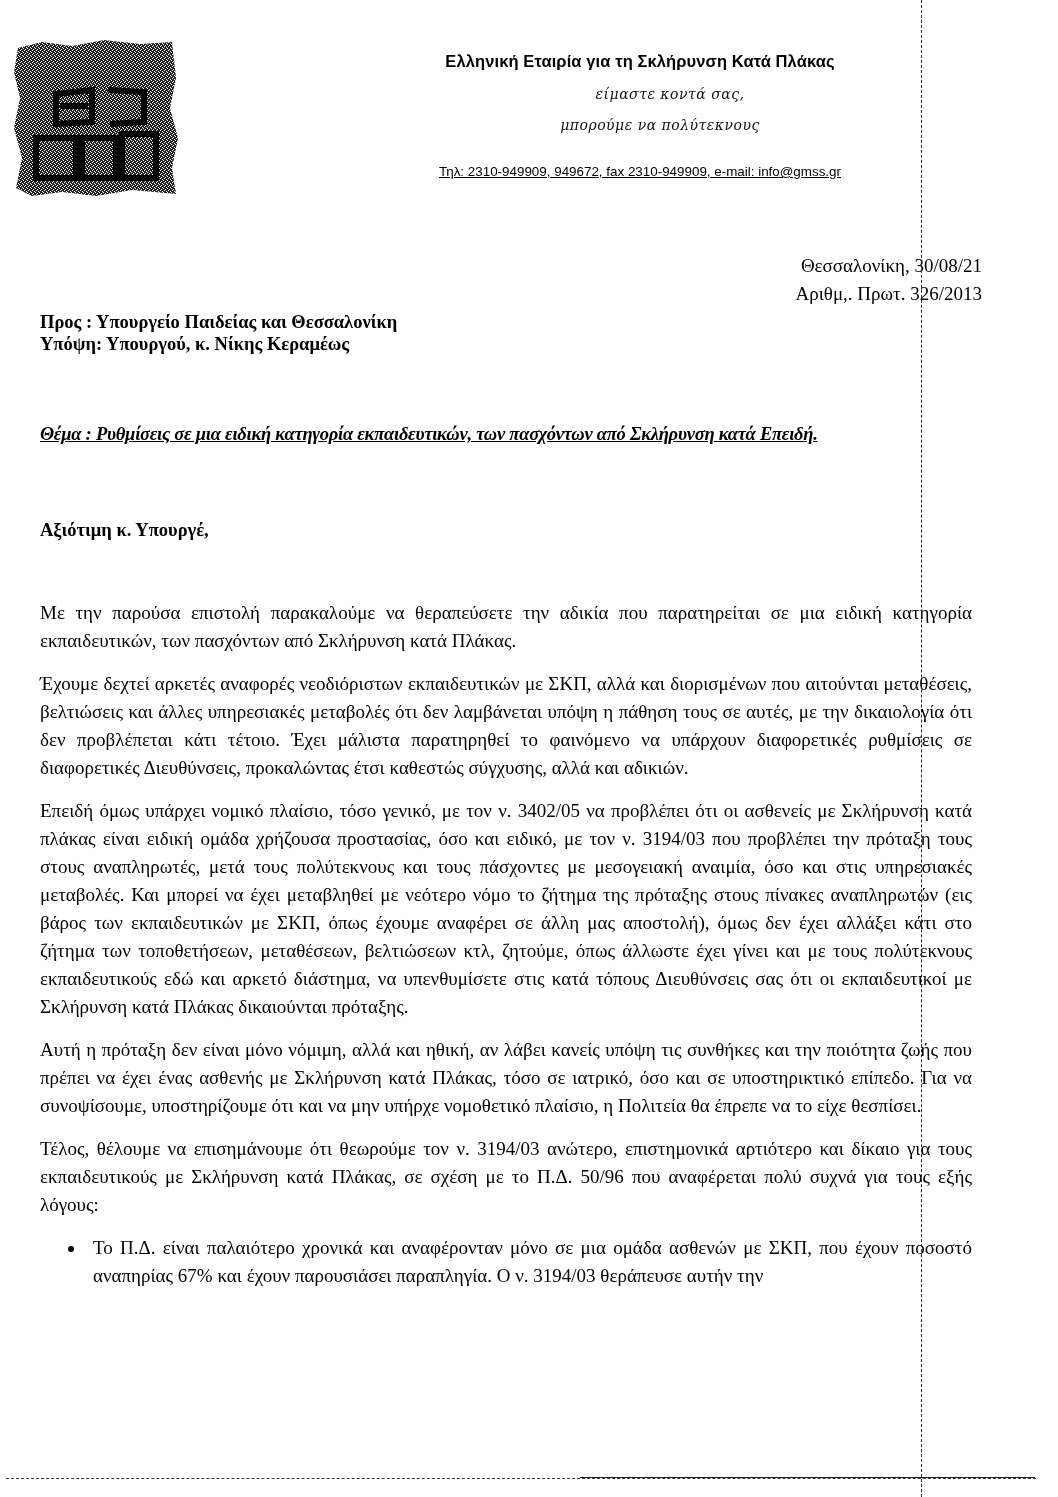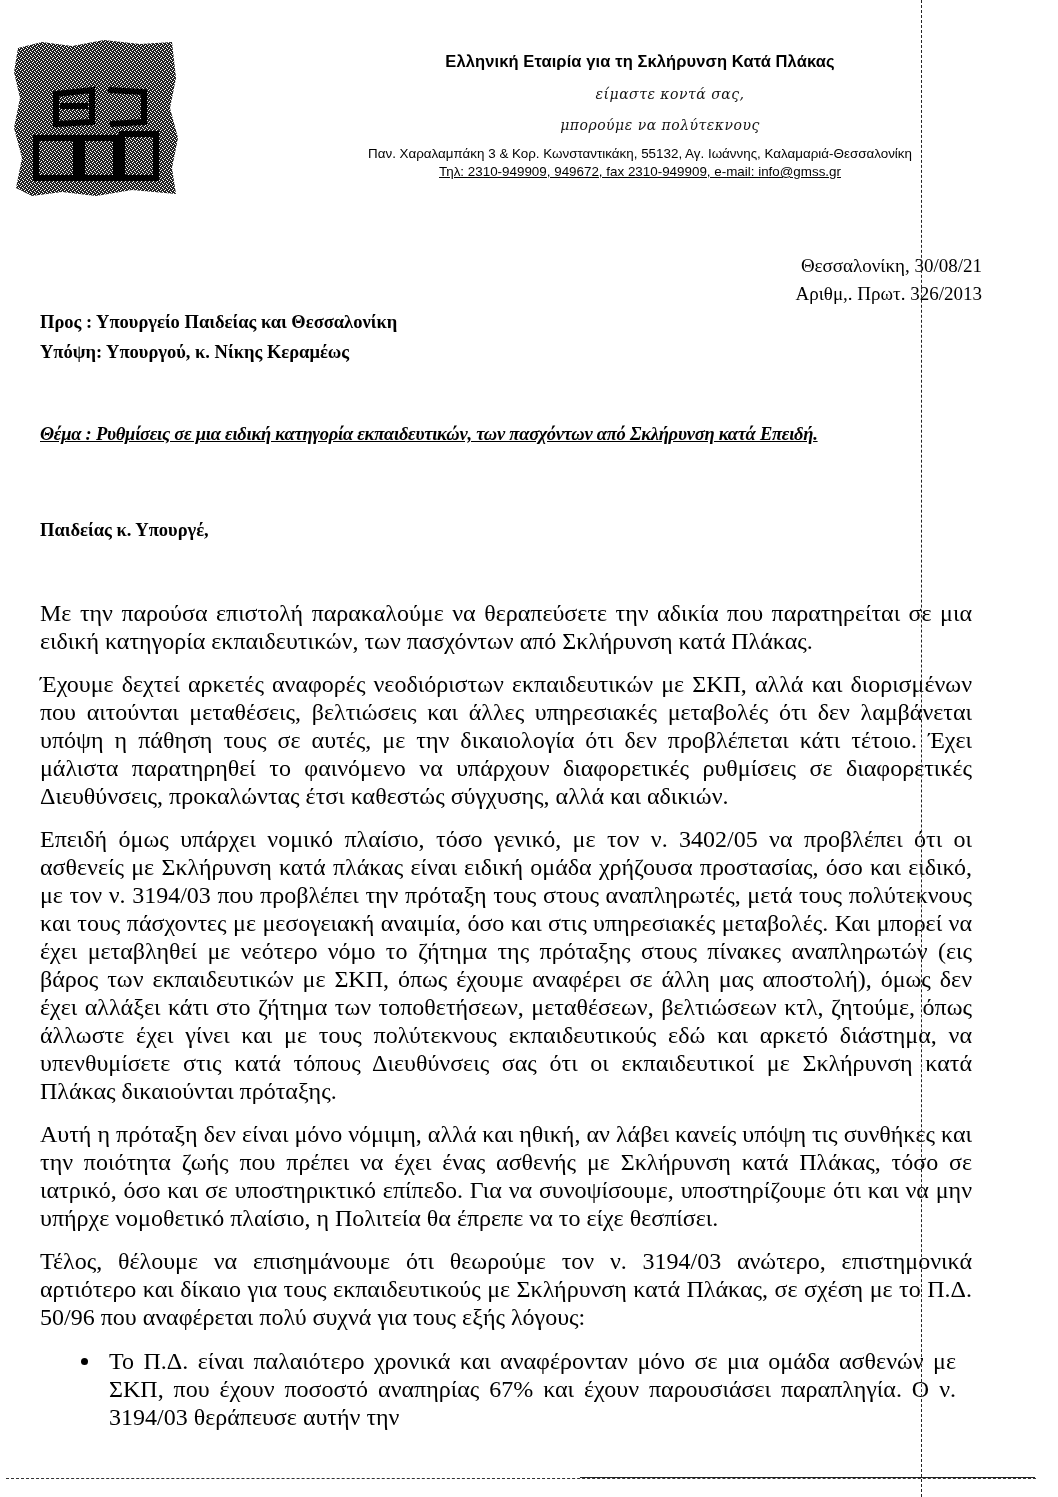--- a/index.html
+++ b/index.html
@@ -79,21 +79,21 @@
 
     
     .recip {
       position: absolute;
       left: 40px;
       font-size: 18.5px;
       font-weight: bold;
       white-space: nowrap;
     }
     .recip-to { top: 312px; }
-    .recip-attn { top: 342px; }
+    .recip-attn { top: 334px; }
 
     
     .subject {
       position: absolute;
       left: 40px;
       top: 424px;
       font-size: 18.5px;
       font-weight: bold;
       font-style: italic;
       text-decoration: underline;
@@ -109,29 +109,29 @@
       font-size: 18.5px;
       font-weight: bold;
     }
 
     
     .body-text {
       position: absolute;
       left: 40px;
       top: 599px;
       width: 932px;
-      font-size: 24px;
+      font-size: 19px;
       line-height: 28px;
       text-align: justify;
     }
     .body-text p {
       margin: 0 0 15px 0;
     }
     .body-text ul {
-      margin: 16px;
+      margin: 0;
       padding-left: 46px;
     }
     .body-text li {
       text-align: justify;
       padding-left: 7px;
     }
 
     
     .fold-v {
       position: absolute;
@@ -182,32 +182,31 @@
         <rect x="70" y="100" width="34" height="40"></rect>
         <rect x="110" y="96" width="34" height="44"></rect>
         <line x1="48" y1="68" x2="76" y2="68"></line>
       </g>
     </svg>
   </div>
 
   <div class="lh lh-motto lh-motto1">είμαστε κοντά σας,</div>
   <div class="lh lh-org">Ελληνική Εταιρία για τη Σκλήρυνση Κατά Πλάκας</div>
   <div class="lh lh-motto lh-motto2">μπορούμε να πολύτεκνους</div>
-  <div class="lh lh-addr">Παν. Χαραλαμπάκη 3 &amp; Κορ. Κωνσταντικάκη, 55132, Αγ. Ιωάννης, Καλαμαριά-Θεσσαλονίκη</div>
   <div class="lh lh-tel">Τηλ: 2310-949909, 949672, fax 2310-949909, e-mail: info@gmss.gr</div>
 
   <div class="meta meta-date">Θεσσαλονίκη, 30/08/21</div>
   <div class="meta meta-prot">Αριθμ,. Πρωτ. 326/2013</div>
 
   <div class="recip recip-to">Προς : Υπουργείο Παιδείας και Θεσσαλονίκη</div>
   <div class="recip recip-attn">Υπόψη: Υπουργού, κ. Νίκης Κεραμέως</div>
 
   <div class="subject">Θέμα : Ρυθμίσεις σε μια ειδική κατηγορία εκπαιδευτικών, των πασχόντων από Σκλήρυνση κατά Επειδή.</div>
 
-  <div class="salutation">Παιδείας κ. Υπουργέ,</div>
+  <div class="salutation">Αξιότιμη κ. Υπουργέ,</div>
 
   <div class="body-text">
     <p>Με την παρούσα επιστολή παρακαλούμε να θεραπεύσετε την αδικία που παρατηρείται σε μια ειδική κατηγορία εκπαιδευτικών, των πασχόντων από Σκλήρυνση κατά Πλάκας.</p>
     <p>Έχουμε δεχτεί αρκετές αναφορές νεοδιόριστων εκπαιδευτικών με ΣΚΠ, αλλά και διορισμένων που αιτούνται μεταθέσεις, βελτιώσεις και άλλες υπηρεσιακές μεταβολές ότι δεν λαμβάνεται υπόψη η πάθηση τους σε αυτές, με την δικαιολογία ότι δεν προβλέπεται κάτι τέτοιο. Έχει μάλιστα παρατηρηθεί το φαινόμενο να υπάρχουν διαφορετικές ρυθμίσεις σε διαφορετικές Διευθύνσεις, προκαλώντας έτσι καθεστώς σύγχυσης, αλλά και αδικιών.</p>
     <p>Επειδή όμως υπάρχει νομικό πλαίσιο, τόσο γενικό, με τον ν. 3402/05 να προβλέπει ότι οι ασθενείς με Σκλήρυνση κατά πλάκας είναι ειδική ομάδα χρήζουσα προστασίας, όσο και ειδικό, με τον ν. 3194/03 που προβλέπει την πρόταξη τους στους αναπληρωτές, μετά τους πολύτεκνους και τους πάσχοντες με μεσογειακή αναιμία, όσο και στις υπηρεσιακές μεταβολές. Και μπορεί να έχει μεταβληθεί με νεότερο νόμο το ζήτημα της πρόταξης στους πίνακες αναπληρωτών (εις βάρος των εκπαιδευτικών με ΣΚΠ, όπως έχουμε αναφέρει σε άλλη μας αποστολή), όμως δεν έχει αλλάξει κάτι στο ζήτημα των τοποθετήσεων, μεταθέσεων, βελτιώσεων κτλ, ζητούμε, όπως άλλωστε έχει γίνει και με τους πολύτεκνους εκπαιδευτικούς εδώ και αρκετό διάστημα, να υπενθυμίσετε στις κατά τόπους Διευθύνσεις σας ότι οι εκπαιδευτικοί με Σκλήρυνση κατά Πλάκας δικαιούνται πρόταξης.</p>
     <p>Αυτή η πρόταξη δεν είναι μόνο νόμιμη, αλλά και ηθική, αν λάβει κανείς υπόψη τις συνθήκες και την ποιότητα ζωής που πρέπει να έχει ένας ασθενής με Σκλήρυνση κατά Πλάκας, τόσο σε ιατρικό, όσο και σε υποστηρικτικό επίπεδο. Για να συνοψίσουμε, υποστηρίζουμε ότι και να μην υπήρχε νομοθετικό πλαίσιο, η Πολιτεία θα έπρεπε να το είχε θεσπίσει.</p>
     <p>Τέλος, θέλουμε να επισημάνουμε ότι θεωρούμε τον ν. 3194/03 ανώτερο, επιστημονικά αρτιότερο και δίκαιο για τους εκπαιδευτικούς με Σκλήρυνση κατά Πλάκας, σε σχέση με το Π.Δ. 50/96 που αναφέρεται πολύ συχνά για τους εξής λόγους:</p>
     <ul>
       <li>Το Π.Δ. είναι παλαιότερο χρονικά και αναφέρονταν μόνο σε μια ομάδα ασθενών με ΣΚΠ, που έχουν ποσοστό αναπηρίας 67% και έχουν παρουσιάσει παραπληγία. Ο ν. 3194/03 θεράπευσε αυτήν την</li>
     </ul>

